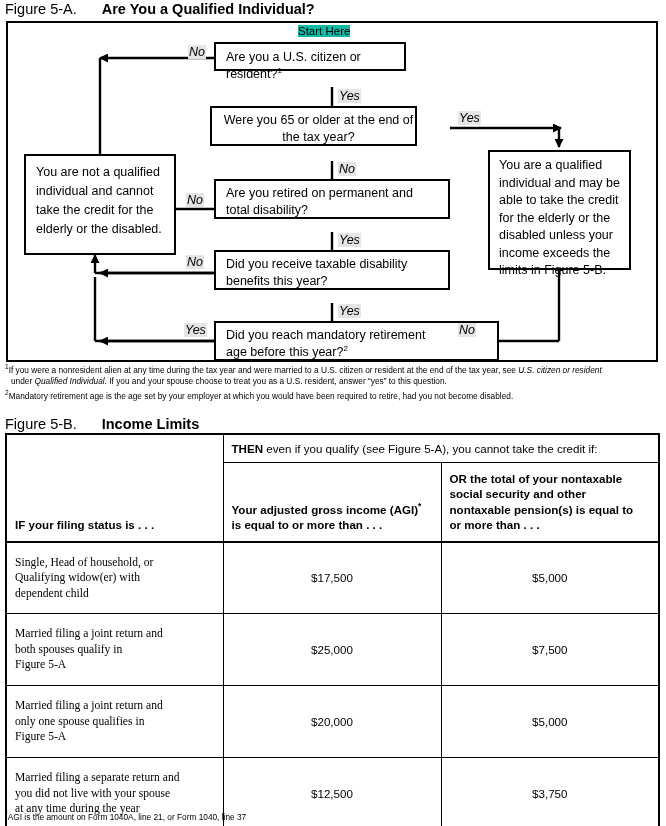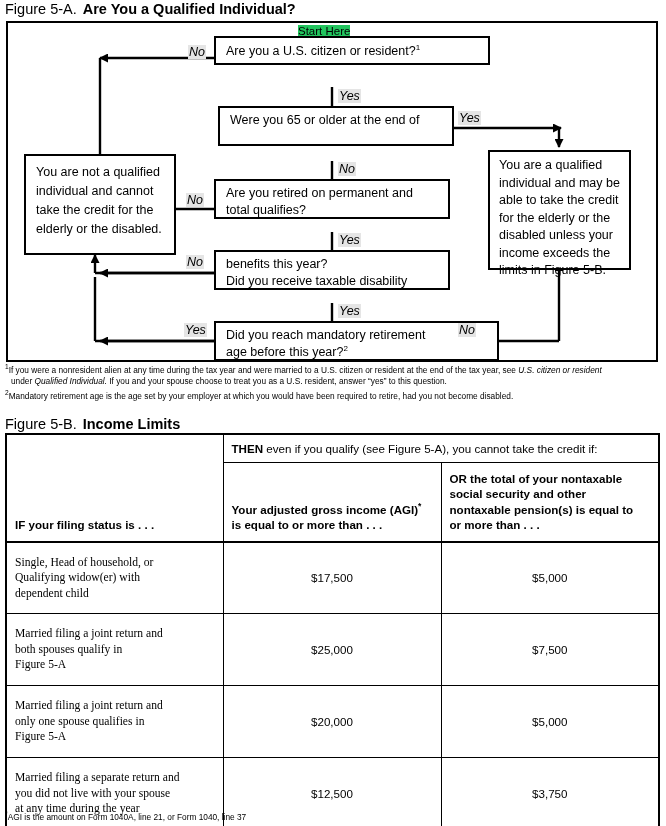--- a/index.html
+++ b/index.html
@@ -12,21 +12,21 @@
   .page{position:relative;width:666px;height:826px;overflow:hidden;}
 
   
   .fig-caption{
     position:absolute;
     font-size:14.5px;
     white-space:nowrap;
     letter-spacing:0px;
   }
   .fig-caption .fig-num{font-weight:400;}
-  .fig-caption .fig-title{font-weight:700;margin-left:6px;}
+  .fig-caption .fig-title{font-weight:700;margin-left:25px;}
 
   #cap-a{left:5px;top:1px;}
   #cap-b{left:5px;top:416px;}
 
   
   #flow-frame{
     position:absolute;left:6px;top:21px;
     width:652px;height:341px;
     border:2px solid #000;
     box-sizing:border-box;
@@ -53,21 +53,21 @@
     font-size:12.5px;
     font-style:italic;
     white-space:nowrap;
     background:#e5e5e5;
     padding:0 1px;
   }
   .fstart{
     position:absolute;
     font-size:11.5px;
     white-space:nowrap;
-    background:#22c55e;
+    background:#14b8a6;
   }
 
   
   .footnotes{
     position:absolute;left:5px;top:365px;width:656px;
     font-size:8.3px;line-height:11.4px;
   }
   .footnotes p{margin:0 0 1px 0;text-indent:0;}
   .footnotes .fnum{font-size:6.6px;vertical-align:super;line-height:0;}
   .footnotes .ital{font-style:italic;}
@@ -175,41 +175,42 @@
         <path d="M87,318 L87,254"></path>
         <path d="M206,318 L92,318" marker-end="url(#ah)"></path>
 
         <path d="M442,318 L551,318"></path>
         <path d="M551,318 L551,240" marker-end="url(#ah)"></path>
       </g>
     </svg>
 
     <div class="fstart" style="left:290px;top:2px;">Start Here</div>
 
-    <div class="fbox center" style="left:206px;top:13px;width:276px;height:29px;">
+    <div class="fbox center" style="left:206px;top:19px;width:192px;height:29px;">
       <div class="pad"><span>Are you a U.S. citizen or resident?</span><span class="sup">1</span></div>
     </div>
 
-    <div class="fbox" style="left:210px;top:83px;width:236px;height:40px;">
+    <div class="fbox" style="left:202px;top:83px;width:207px;height:40px;text-align:center;">
       <div class="pad">
         <div>Were you 65 or older at the end of</div>
+        <div>the tax year?</div>
       </div>
     </div>
 
     <div class="fbox" style="left:206px;top:156px;width:236px;height:40px;">
       <div class="pad">
         <div>Are you retired on permanent and</div>
-        <div>total qualifies?</div>
+        <div>total disability?</div>
       </div>
     </div>
 
     <div class="fbox" style="left:206px;top:227px;width:236px;height:40px;">
       <div class="pad">
+        <div>Did you receive taxable disability</div>
         <div>benefits this year?</div>
-        <div>Did you receive taxable disability</div>
       </div>
     </div>
 
     <div class="fbox" style="left:206px;top:298px;width:285px;height:40px;">
       <div class="pad">
         <div>Did you reach mandatory retirement</div>
         <div><span>age before this year?</span><span class="sup">2</span></div>
       </div>
     </div>
 

